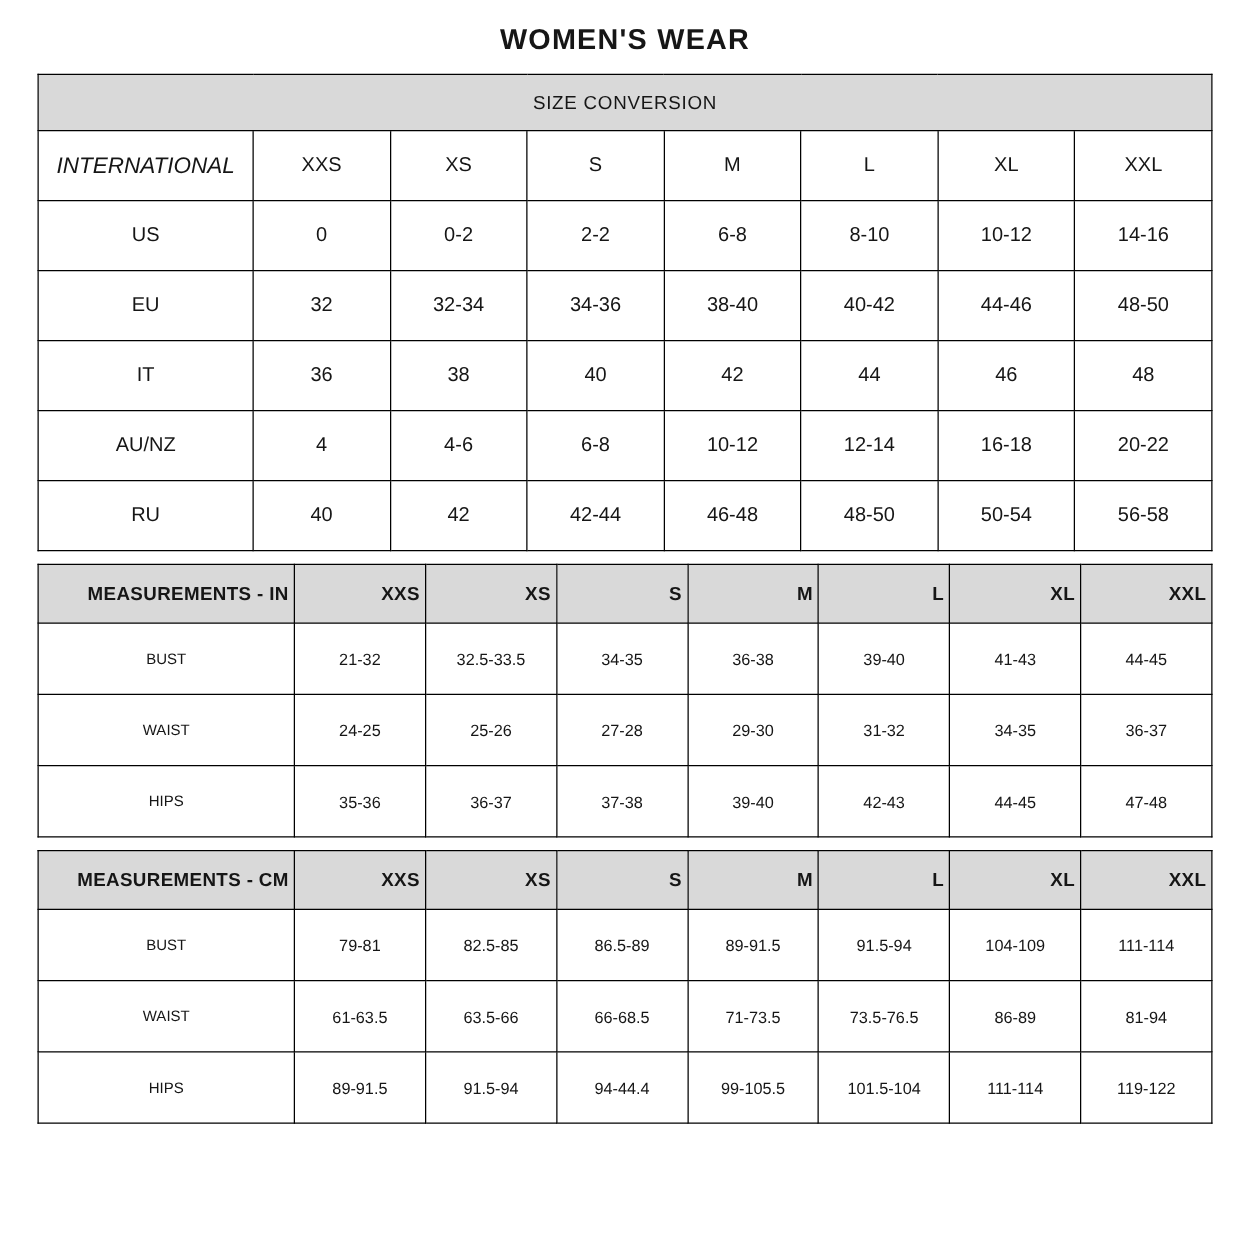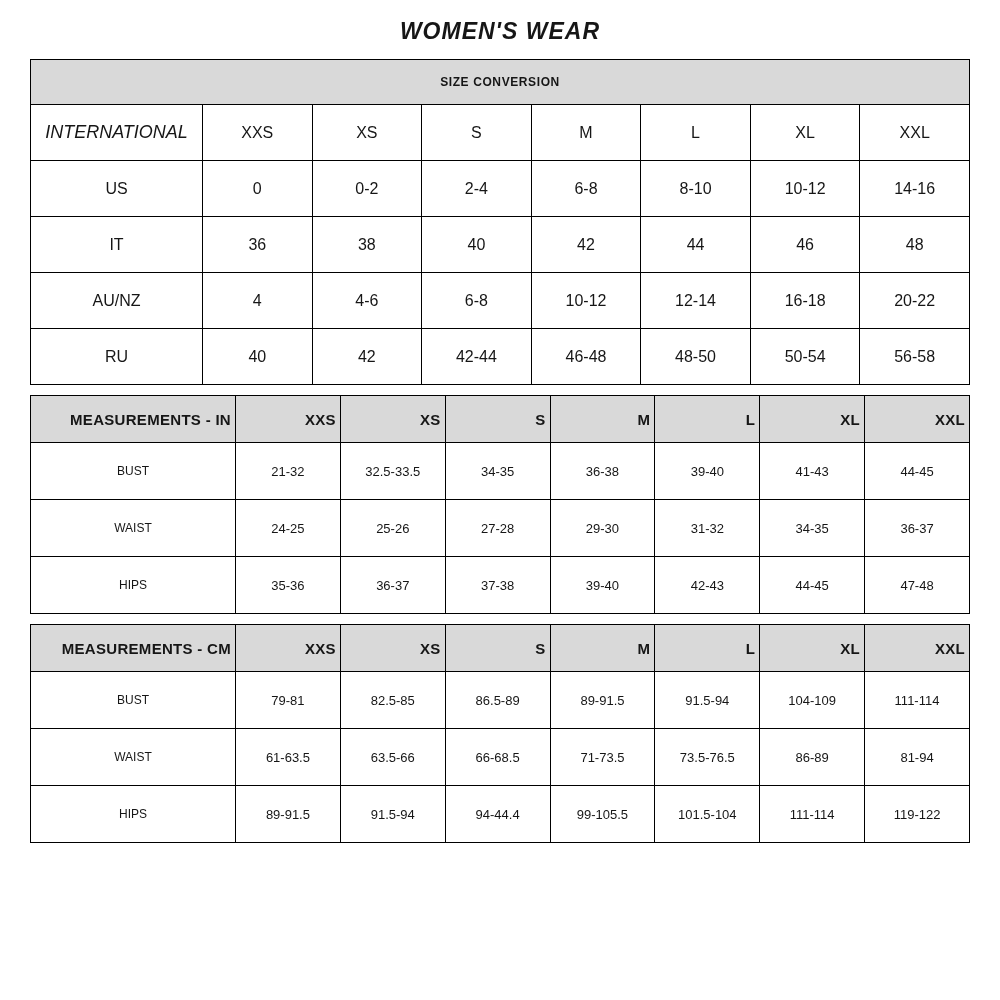--- a/index.html
+++ b/index.html
@@ -16,41 +16,40 @@
     padding: 10px 30px 20px 30px;
     background: #ffffff;
   }
   .page-title {
     text-align: center;
     font-size: 23px;
     font-weight: 700;
     letter-spacing: 1px;
     margin: 8px 0 14px 0;
     color: #161616;
-    font-style: italic;
   }
   table {
     width: 100%;
     border-collapse: collapse;
     table-layout: fixed;
     margin-bottom: 10px;
   }
   td, th {
     border: 1.6px solid #000000;
     text-align: center;
     vertical-align: middle;
     padding: 0 4px;
     color: #161616;
     overflow: hidden;
   }
   
   .t-conv .title-row th {
     background: #d9d9d9;
-    font-size: 12px;
-    font-weight: 700;
+    font-size: 15px;
+    font-weight: 400;
     letter-spacing: 0.6px;
     height: 44px;
   }
   .t-conv td {
     height: 55px;
     font-size: 16px;
     font-weight: 400;
     background: #ffffff;
   }
   .t-conv .col-label { font-size: 18px; font-style: italic; }
@@ -99,25 +98,35 @@
         <td>S</td>
         <td>M</td>
         <td>L</td>
         <td>XL</td>
         <td>XXL</td>
       </tr>
       <tr>
         <td>US</td>
         <td>0</td>
         <td>0-2</td>
-        <td>2-4</td>
+        <td>2-2</td>
         <td>6-8</td>
         <td>8-10</td>
         <td>10-12</td>
         <td>14-16</td>
+      </tr>
+      <tr>
+        <td>EU</td>
+        <td>32</td>
+        <td>32-34</td>
+        <td>34-36</td>
+        <td>38-40</td>
+        <td>40-42</td>
+        <td>44-46</td>
+        <td>48-50</td>
       </tr>
       <tr>
         <td>IT</td>
         <td>36</td>
         <td>38</td>
         <td>40</td>
         <td>42</td>
         <td>44</td>
         <td>46</td>
         <td>48</td>

